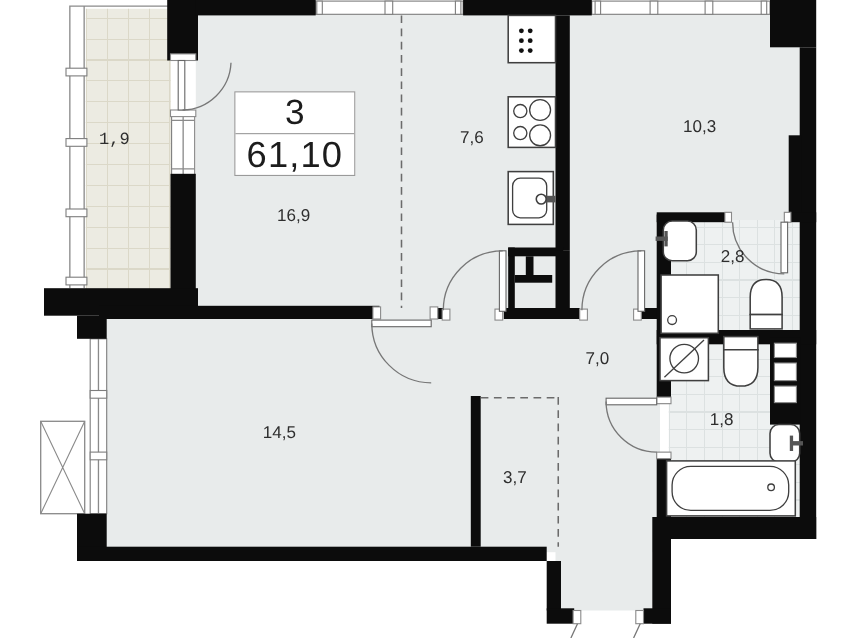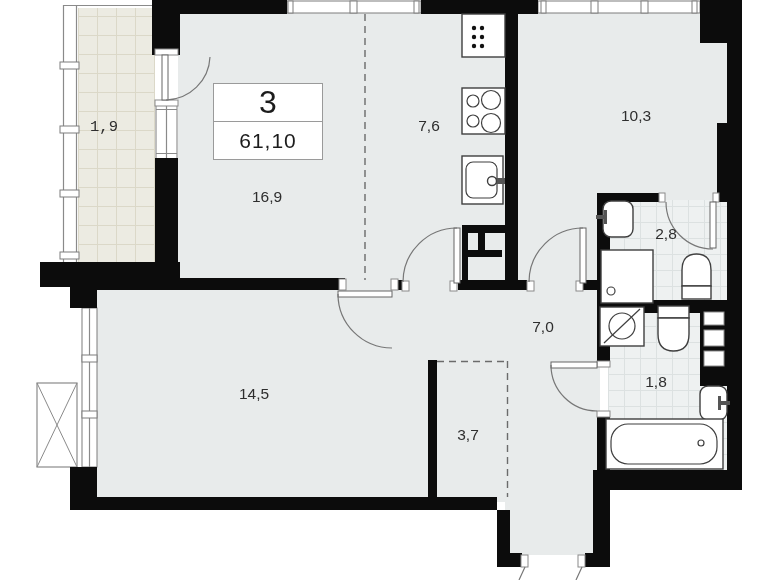--- a/index.html
+++ b/index.html
@@ -24,21 +24,21 @@
   .win{fill:#ffffff;stroke:#7d7d7d;stroke-width:1;}
   .dash{fill:none;stroke:#6b6b6b;stroke-width:1.4;stroke-dasharray:7 5;}
   .glz{stroke:#8a8a8a;stroke-width:1.2;fill:none;}
   .room-label{position:absolute;transform:translate(-50%,-50%);
     font-size:15.5px;color:#2e2e2e;white-space:nowrap;}
   #title-block{position:absolute;left:213px;top:83px;width:110px;height:77px;
     background:#fff;border:1.5px solid #9a9a9a;box-sizing:border-box;
     display:flex;flex-direction:column;}
   #title-block .row{flex:1;display:flex;align-items:center;justify-content:center;color:#1c1c1c;}
   #title-block .row.top{border-bottom:1.5px solid #9a9a9a;font-size:32px;}
-  #title-block .row.bottom{font-size:21px;letter-spacing:1px;text-align:right;}
+  #title-block .row.bottom{font-size:33px;letter-spacing:1px;text-align:right;}
 </style>
 </head>
 <body>
 
 <div id="plan">
 
   <div class="floor floor-main" style="left:178px;top:10px;width:330px;height:280px;"></div>
   <div class="floor floor-main" style="left:508px;top:10px;width:222px;height:190px;"></div>
   <div class="floor floor-main" style="left:508px;top:195px;width:95px;height:95px;"></div>
   <div class="floor floor-main" style="left:95px;top:280px;width:505px;height:222px;"></div>

